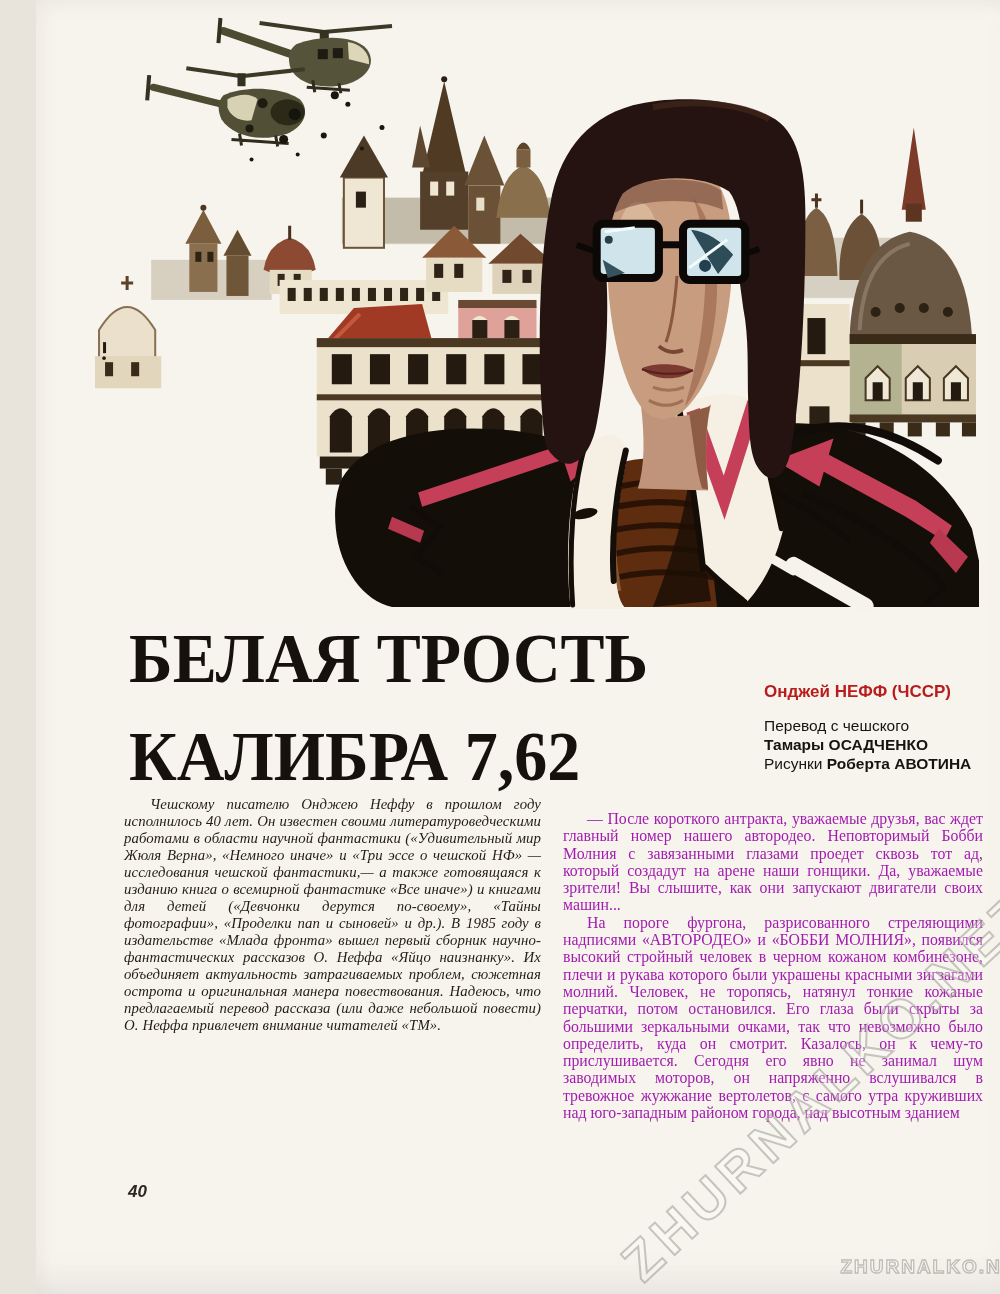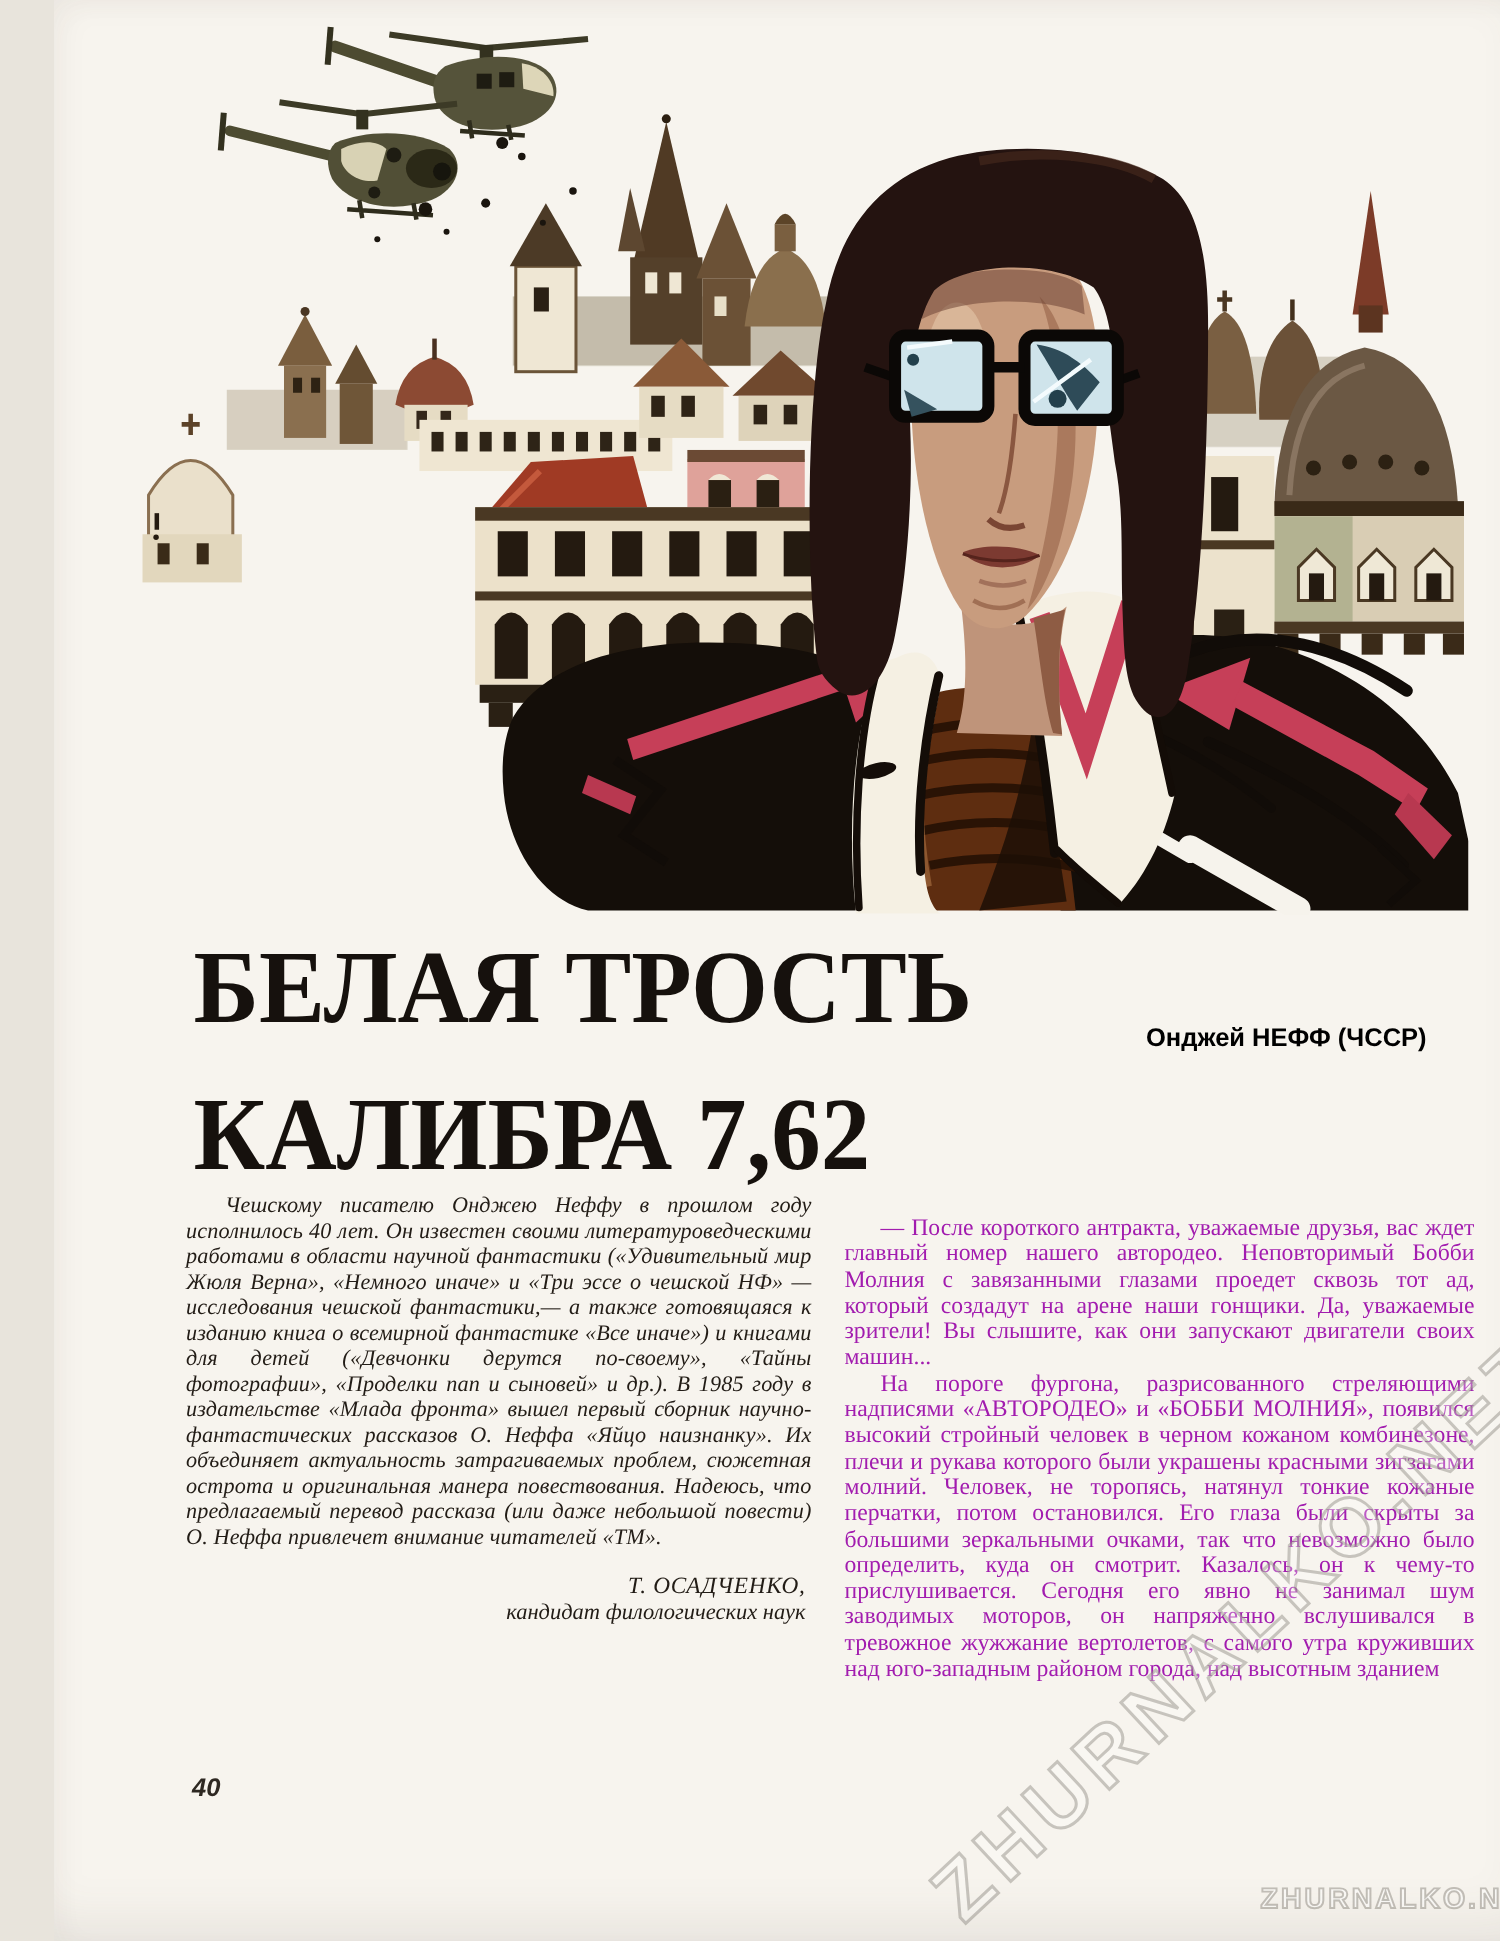--- a/index.html
+++ b/index.html
@@ -5,21 +5,21 @@
   html,body{margin:0;padding:0;background:#e8e4dc;}
   .page{position:relative;width:1000px;height:1294px;background:#f7f4ee;overflow:hidden;
         font-family:"Liberation Serif",serif;color:#221c16;margin-left:36px;}
   .page::after{content:'';position:absolute;inset:0;pointer-events:none;
         box-shadow:inset -16px -12px 34px rgba(90,80,66,.10), inset 6px 4px 20px rgba(90,80,66,.04);}
   .illus{position:absolute;left:55px;top:6px;width:888px;height:604px;}
   .title{position:absolute;left:93px;top:610px;margin:0;font-family:"Liberation Serif",serif;
         font-weight:700;font-size:66px;line-height:93px;letter-spacing:0;color:#16110d;
         transform:scaleY(1.05);transform-origin:left top;white-space:pre-line;}
   .author{position:absolute;left:728px;top:682px;font-family:"Liberation Sans",sans-serif;
-        font-weight:700;font-size:17px;color:#000000;}
+        font-weight:700;font-size:17px;color:#b91c1c;}
   .credits{position:absolute;left:728px;top:716px;font-family:"Liberation Sans",sans-serif;
         font-size:15.5px;line-height:19px;color:#17130f;}
   .credits b{font-weight:700;}
   .col{position:absolute;text-align:justify;}
   .col-left{left:88px;top:796px;width:417px;font-style:italic;font-size:14.8px;line-height:17px;}
   .col-left p{margin:0;text-indent:26px;letter-spacing:.1px;}
   .sig{margin-top:15px;text-align:right;font-style:italic;padding-right:4px;}
   .sig .nm{font-size:15.5px;letter-spacing:.5px;}
   .sig .tt{font-size:15px;}
   .col-right{left:527px;top:810px;width:420px;font-size:15.8px;line-height:17.3px;color:#a21caf;}
@@ -316,27 +316,28 @@
         <path d="M512,224 l30,-4 M596,260 l38,-28" stroke="#f4fbfd" stroke-width="3" fill="none"></path>
       </g>
     </g>
   </svg>
   </div>
 
   <h1 class="title"><span>БЕЛАЯ ТРОСТЬ</span>
 <span>КАЛИБРА 7,62</span></h1>
 
   <div class="author">Онджей НЕФФ (ЧССР)</div>
+  <div class="credits">
+    <span>Перевод с чешского</span><br>
+    <b>Тамары ОСАДЧЕНКО</b><br>
+    <span>Рисунки </span><b>Роберта АВОТИНА</b>
+  </div>
 
   <div class="col col-left">
     <p class="intro">Чешскому писателю Онджею Неффу в прошлом году исполнилось 40 лет. Он известен своими литературоведческими работами в области научной фантастики («Удивительный мир Жюля Верна», «Немного иначе» и «Три эссе о чешской НФ» — исследования чешской фантастики,— а также готовящаяся к изданию книга о всемирной фантастике «Все иначе») и книгами для детей («Девчонки дерутся по-своему», «Тайны фотографии», «Проделки пап и сыновей» и др.). В 1985 году в издательстве «Млада фронта» вышел первый сборник научно-фантастических рассказов О. Неффа «Яйцо наизнанку». Их объединяет актуальность затрагиваемых проблем, сюжетная острота и оригинальная манера повествования. Надеюсь, что предлагаемый перевод рассказа (или даже небольшой повести) О. Неффа привлечет внимание читателей «ТМ».</p>
-    <div class="sig">
-      <span class="nm">Т. ОСАДЧЕНКО,</span><br>
-      <span class="tt">кандидат филологических наук</span>
-    </div>
   </div>
 
   <div class="col col-right">
     <p>— После короткого антракта, уважаемые друзья, вас ждет главный номер нашего автородео. Неповторимый Бобби Молния с завязанными глазами проедет сквозь тот ад, который создадут на арене наши гонщики. Да, уважаемые зрители! Вы слышите, как они запускают двигатели своих машин...</p>
     <p>На пороге фургона, разрисованного стреляющими надписями «АВТОРОДЕО» и «БОББИ МОЛНИЯ», появился высокий стройный человек в черном кожаном комбинезоне, плечи и рукава которого были украшены красными зигзагами молний. Человек, не торопясь, натянул тонкие кожаные перчатки, потом остановился. Его глаза были скрыты за большими зеркальными очками, так что невозможно было определить, куда он смотрит. Казалось, он к чему-то прислушивается. Сегодня его явно не занимал шум заводимых моторов, он напряженно вслушивался в тревожное жужжание вертолетов, с самого утра круживших над юго-западным районом города, над высотным зданием</p>
   </div>
 
   <div class="pagenum">40</div>
   <div class="wm-diag">ZHURNALKO.NET</div>
   <div class="wm-corner">ZHURNALKO.NET</div>

